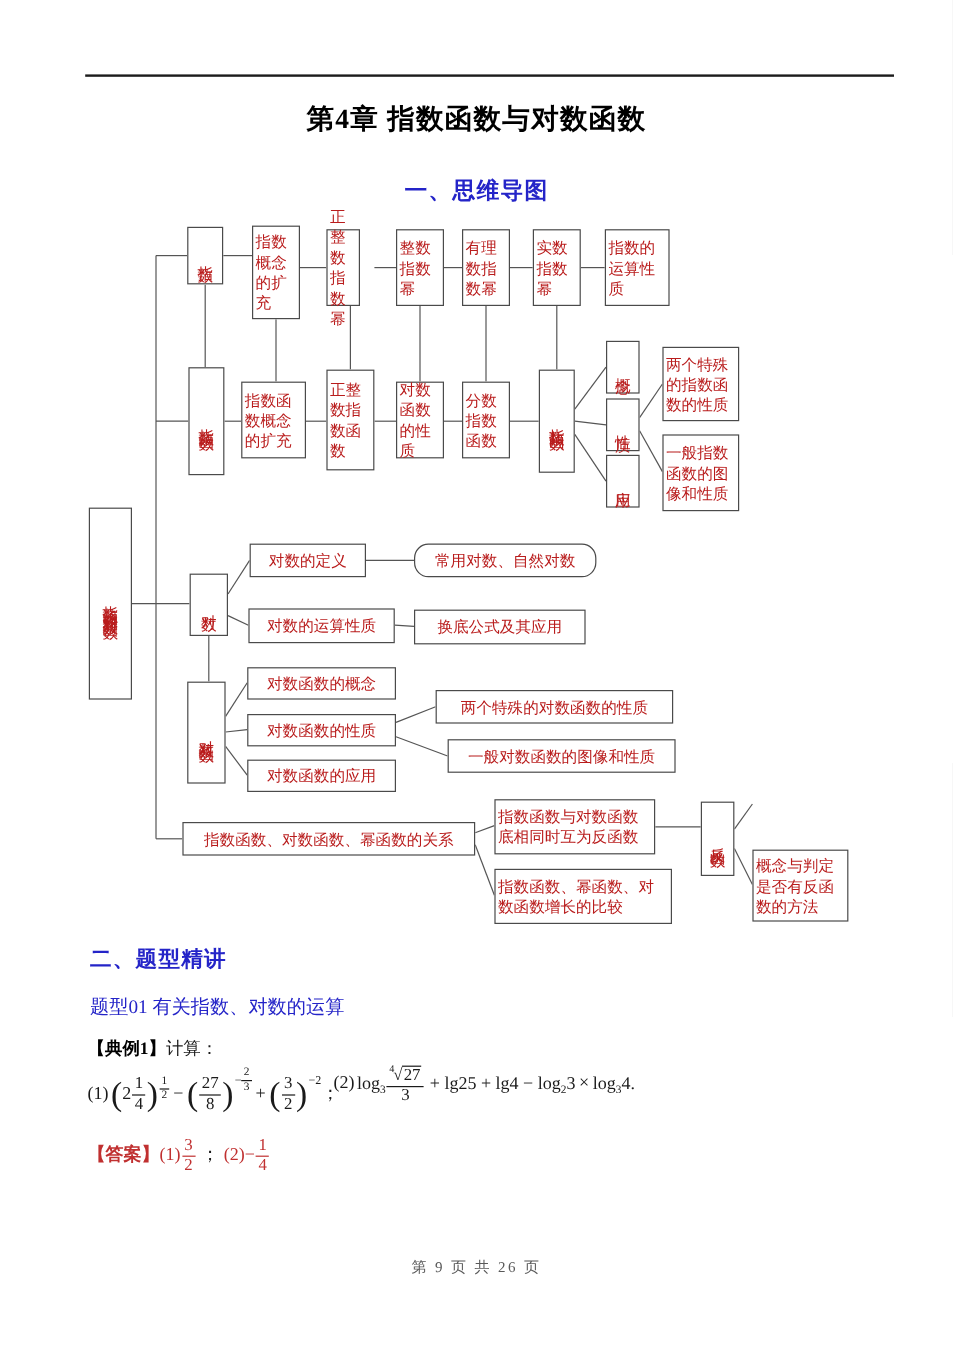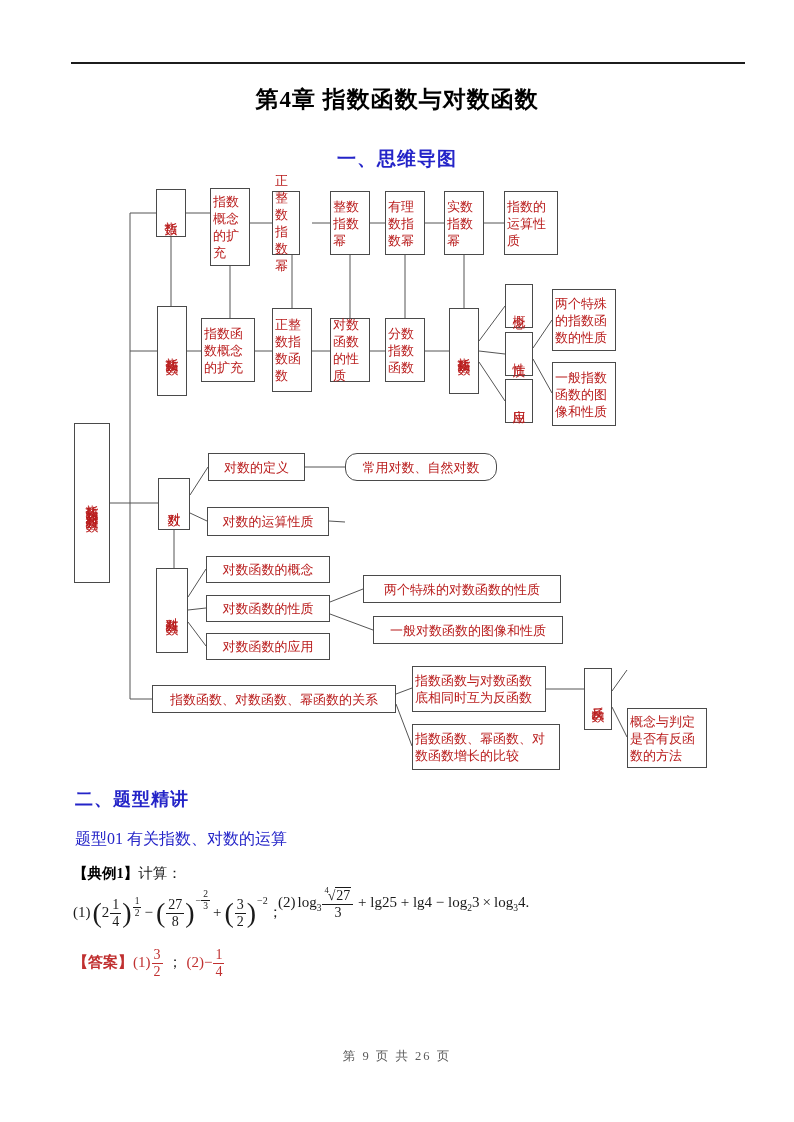--- a/index.html
+++ b/index.html
@@ -120,20 +120,21 @@
   <div class="mm-box v" style="left:505px;top:284px;width:28px;height:44px;">概念</div>
   <div class="mm-box v" style="left:505px;top:332px;width:28px;height:44px;">性质</div>
   <div class="mm-box v" style="left:505px;top:379px;width:28px;height:44px;">应用</div>
   <div class="mm-box" style="left:552px;top:289px;width:64px;height:62px;">两个特殊的指数函数的性质</div>
   <div class="mm-box" style="left:552px;top:362px;width:64px;height:64px;">一般指数函数的图像和性质</div>
 
   <div class="mm-box v" style="left:158px;top:478px;width:32px;height:52px;">对数</div>
   <div class="mm-box single" style="left:208px;top:453px;width:97px;height:28px;">对数的定义</div>
   <div class="mm-box single" style="left:345px;top:453px;width:152px;height:28px;border-radius:12px;">常用对数、自然对数</div>
   <div class="mm-box single" style="left:207px;top:507px;width:122px;height:29px;">对数的运算性质</div>
+  <div class="mm-box single" style="left:345px;top:508px;width:143px;height:29px;">换底公式及其应用</div>
 
   <div class="mm-box v" style="left:156px;top:568px;width:32px;height:85px;">对数函数</div>
   <div class="mm-box single" style="left:206px;top:556px;width:124px;height:27px;">对数函数的概念</div>
   <div class="mm-box single" style="left:206px;top:595px;width:124px;height:27px;">对数函数的性质</div>
   <div class="mm-box single" style="left:206px;top:633px;width:124px;height:27px;">对数函数的应用</div>
   <div class="mm-box single" style="left:363px;top:575px;width:198px;height:28px;">两个特殊的对数函数的性质</div>
   <div class="mm-box single" style="left:373px;top:616px;width:190px;height:28px;">一般对数函数的图像和性质</div>
 
   <div class="mm-box single" style="left:152px;top:685px;width:244px;height:28px;">指数函数、对数函数、幂函数的关系</div>
   <div class="mm-box" style="left:412px;top:666px;width:134px;height:46px;">指数函数与对数函数底相同时互为反函数</div>

